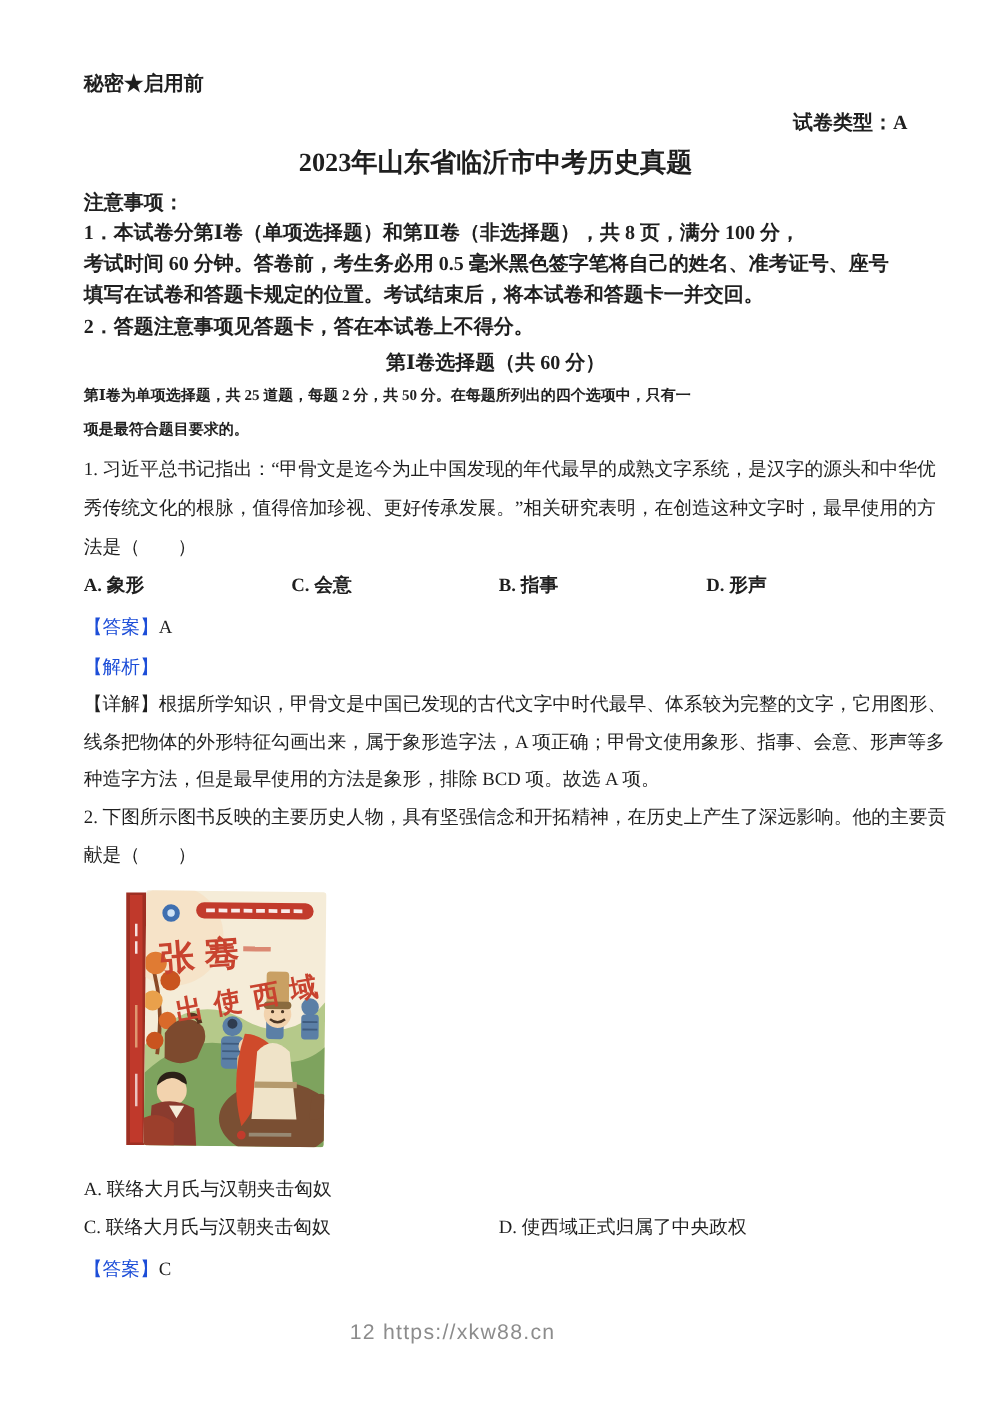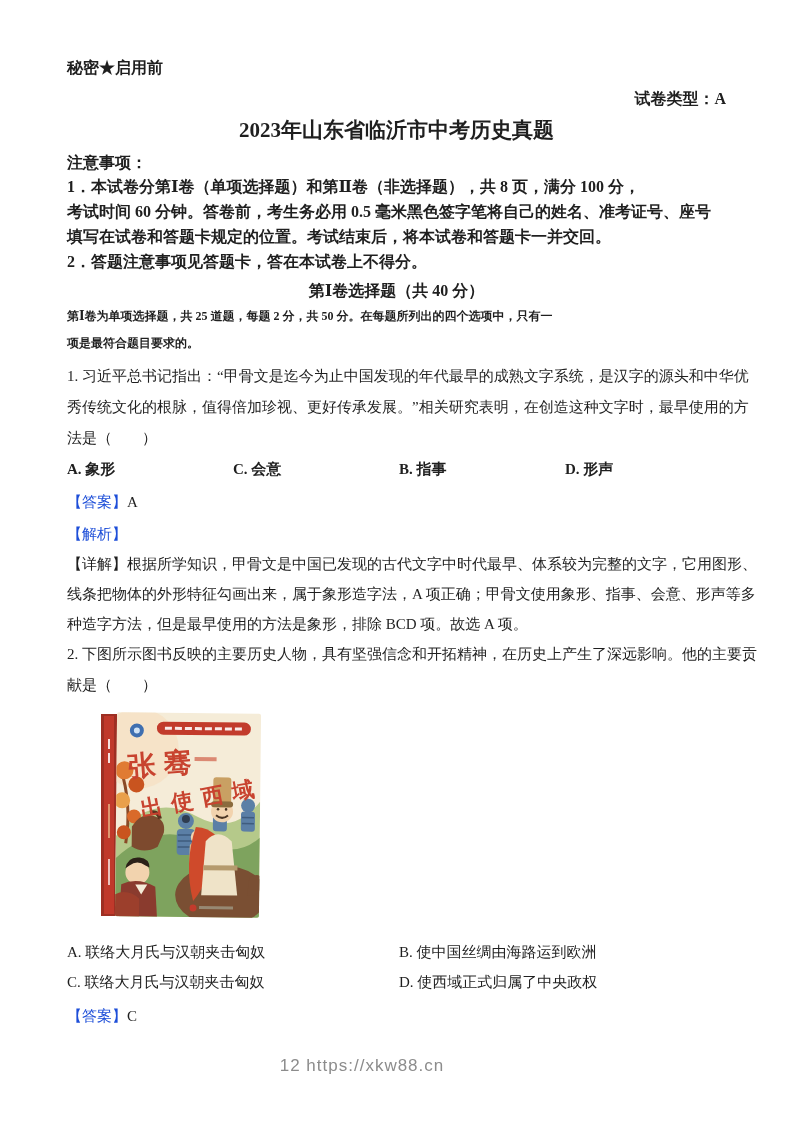--- a/index.html
+++ b/index.html
@@ -48,21 +48,21 @@
   <div class="secrecy">秘密★启用前</div>
   <div class="paper-type">试卷类型：A</div>
   <div class="doc-title">2023年山东省临沂市中考历史真题</div>
 
   <div class="notice-heading">注意事项：</div>
   <div class="notice-line">1．本试卷分第Ⅰ卷（单项选择题）和第Ⅱ卷（非选择题），共 8 页，满分 100 分，</div>
   <div class="notice-line">考试时间 60 分钟。答卷前，考生务必用 0.5 毫米黑色签字笔将自己的姓名、准考证号、座号</div>
   <div class="notice-line">填写在试卷和答题卡规定的位置。考试结束后，将本试卷和答题卡一并交回。</div>
   <div class="notice-line">2．答题注意事项见答题卡，答在本试卷上不得分。</div>
 
-  <div class="section-heading">第Ⅰ卷选择题（共 40 分）</div>
+  <div class="section-heading">第Ⅰ卷选择题（共 60 分）</div>
   <div class="intro-line">第Ⅰ卷为单项选择题，共 25 道题，每题 2 分，共 50 分。在每题所列出的四个选项中，只有一</div>
   <div class="intro-line">项是最符合题目要求的。</div>
 
   <div class="q1-block">
     <div class="qline">1. 习近平总书记指出：“甲骨文是迄今为止中国发现的年代最早的成熟文字系统，是汉字的源头和中华优</div>
     <div class="qline">秀传统文化的根脉，值得倍加珍视、更好传承发展。”相关研究表明，在创造这种文字时，最早使用的方</div>
     <div class="qline">法是（　　）</div>
     <div class="opts4">
       <span class="opt">A. 象形</span>
       <span class="opt">C. 会意</span>
@@ -176,21 +176,20 @@
 
             <text x="30" y="68" font-size="28" font-weight="bold" fill="#c8432f" font-family="Liberation Serif, DejaVu Serif, serif" letter-spacing="8" transform="rotate(-5 30 68)">张骞</text>
             <text x="44" y="108" font-size="22" font-weight="bold" fill="#c8432f" font-family="Liberation Serif, DejaVu Serif, serif" letter-spacing="9" transform="rotate(-11 44 108)">出使西域</text>
           </g>
         </g>
       </svg>
     </div>
 
     <div class="opts2 q2-opts">
       <span class="opt">A. 联络大月氏与汉朝夹击匈奴</span>
-      <span class="opt">B. 使中国丝绸由海路运到欧洲</span>
     </div>
     <div class="opts2">
       <span class="opt">C. 联络大月氏与汉朝夹击匈奴</span>
       <span class="opt">D. 使西域正式归属了中央政权</span>
     </div>
     <div class="answer-line" style="margin-top:4px;">
       <span class="bracket">【答案】</span><span>C</span>
     </div>
   </div>
 

